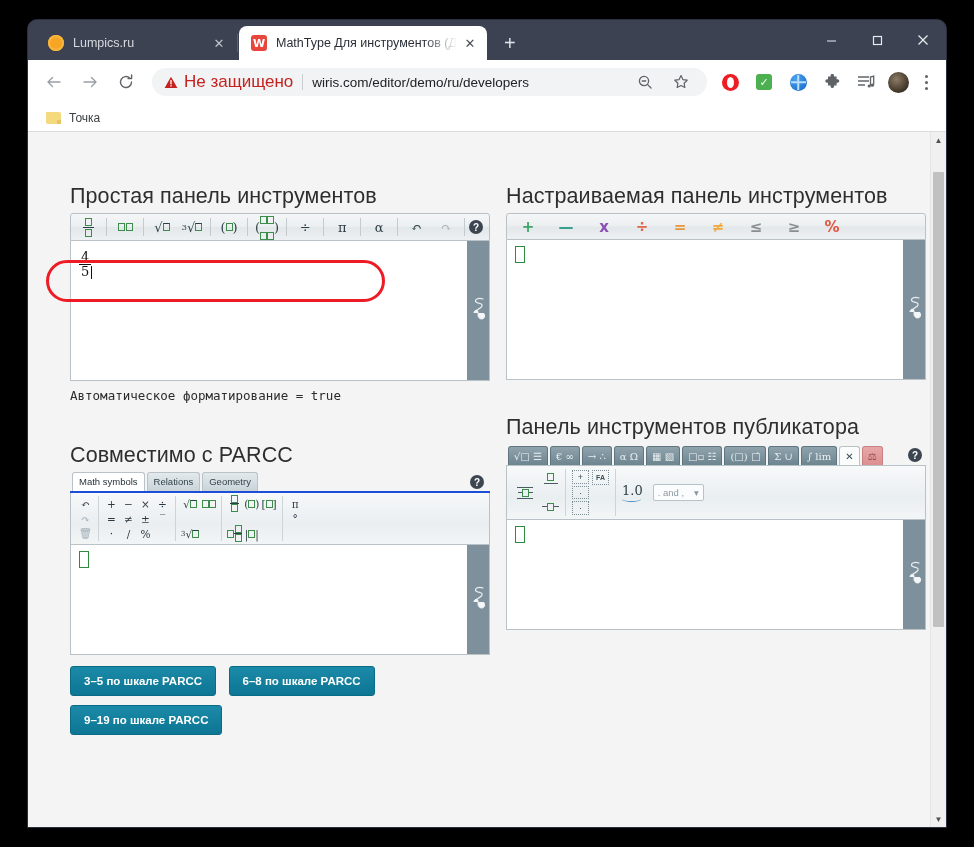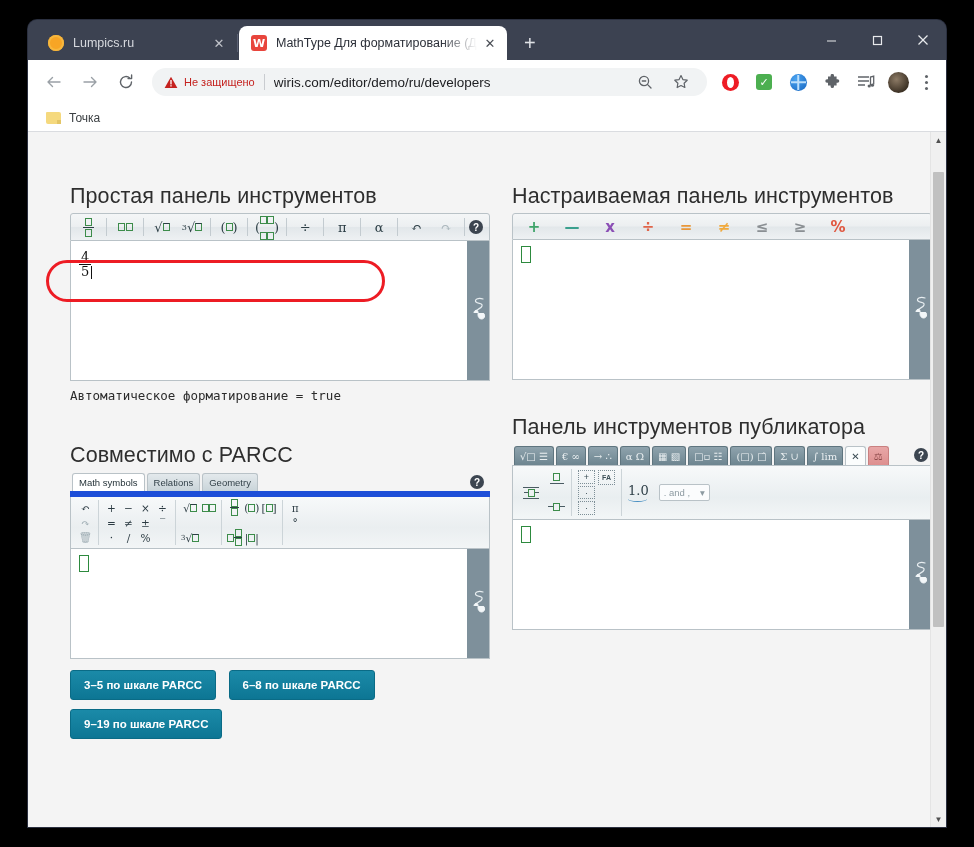--- a/index.html
+++ b/index.html
@@ -96,21 +96,21 @@
   .omnibox {
     flex: 1 1 auto;
     height: 28px; margin: 0 6px 0 8px;
     background: #f1f3f4;
     border-radius: 14px;
     display: flex; align-items: center;
     padding: 0 8px 0 12px;
     box-sizing: border-box;
     min-width: 0;
   }
-  .notsecure { display: flex; align-items: center; color: #c5221f; font-size: 11px; white-space: nowrap; }
+  .notsecure { display: flex; align-items: center; color: #c5221f; font-size: 17px; white-space: nowrap; }
   .warn-tri { margin-right: 6px; display: block; }
   .omni-div { width: 1px; height: 16px; background: #c9ccd0; margin: 0 9px; }
   .omni-url { font-size: 13.5px; color: #202124; white-space: nowrap; overflow: hidden; flex: 1 1 auto; }
   .omni-right { display: flex; align-items: center; }
   .ext-row { display: flex; align-items: center; }
   .ext {
     width: 26px; height: 26px; margin: 0 4px;
     display: flex; align-items: center; justify-content: center;
   }
   .ext-opera { width: 17px; height: 17px; border-radius: 50%; background: #ee1c25; display:flex; align-items:center; justify-content:center;}
@@ -172,21 +172,21 @@
     font-size: 27px;
     color: #2f3a4a;
     font-weight: normal;
     margin: 22px 0 0 0;
     letter-spacing: .2px;
   }
 
   .grid {
     display: flex;
     padding: 52px 40px 0 42px;
-    gap: 22px;
+    gap: 16px;
     box-sizing: border-box;
   }
   .col { width: 420px; flex: 0 0 auto; }
 
   h2.sec {
     font-size: 21.5px; font-weight: normal;
     color: #2e2e2e; margin: 0 0 4px 0; letter-spacing: .1px;
   }
   .sec-sub { font-size: 13.5px; color: #6b6b6b; margin: 0 0 6px 0; }
 
@@ -257,23 +257,23 @@
   
   .sq { display:inline-block; width: 7px; height: 8px; border: 1px solid #3c8c4a; vertical-align: middle; }
   .sq.sm { width: 5px; height: 6px; }
 
   
   .wrs-toolbar.custom { height: 27px; }
   .cbtn { font-size: 15px; font-weight: bold; padding: 0 8px; font-family: "DejaVu Sans", sans-serif; }
 
   
   .tabbar {
-    display: flex; align-items: flex-end;
+    display: flex; 
     height: 19px;
-    border-bottom: 6px solid #1d4ed8;
+    border-bottom: 2px solid #1d4ed8;
     background: transparent;
     padding-left: 2px;
     position: relative;
   }
   .ttab {
     font-size: 9.5px; color: #33424a;
     padding: 2px 6px 2px 6px;
     border: 1px solid #b9c2c7;
     border-bottom: none;
     border-radius: 3px 3px 0 0;
@@ -365,21 +365,21 @@
     <div class="tabstrip">
       <div class="tabs">
         <div class="tab inactive">
           <span class="tab-fav fav-lumpics"></span>
           <span class="tab-title">Lumpics.ru</span>
           <span class="tab-close">✕</span>
         </div>
         <div class="tab-sep"></div>
         <div class="tab active">
           <span class="tab-fav fav-mathtype">W</span>
-          <span class="tab-title">MathType Для форматирование (Д</span>
+          <span class="tab-title">MathType Для инструментов (Д</span>
           <span class="tab-close">✕</span>
         </div>
         <div class="newtab">+</div>
       </div>
       <div class="wintools">
         <div class="winbtn">
           <svg width="11" height="11" viewBox="0 0 11 11">
               <line x1="1" y1="6" x2="10" y2="6" stroke="#e8e9ec" stroke-width="1.2"></line>
             </svg>
         </div>

